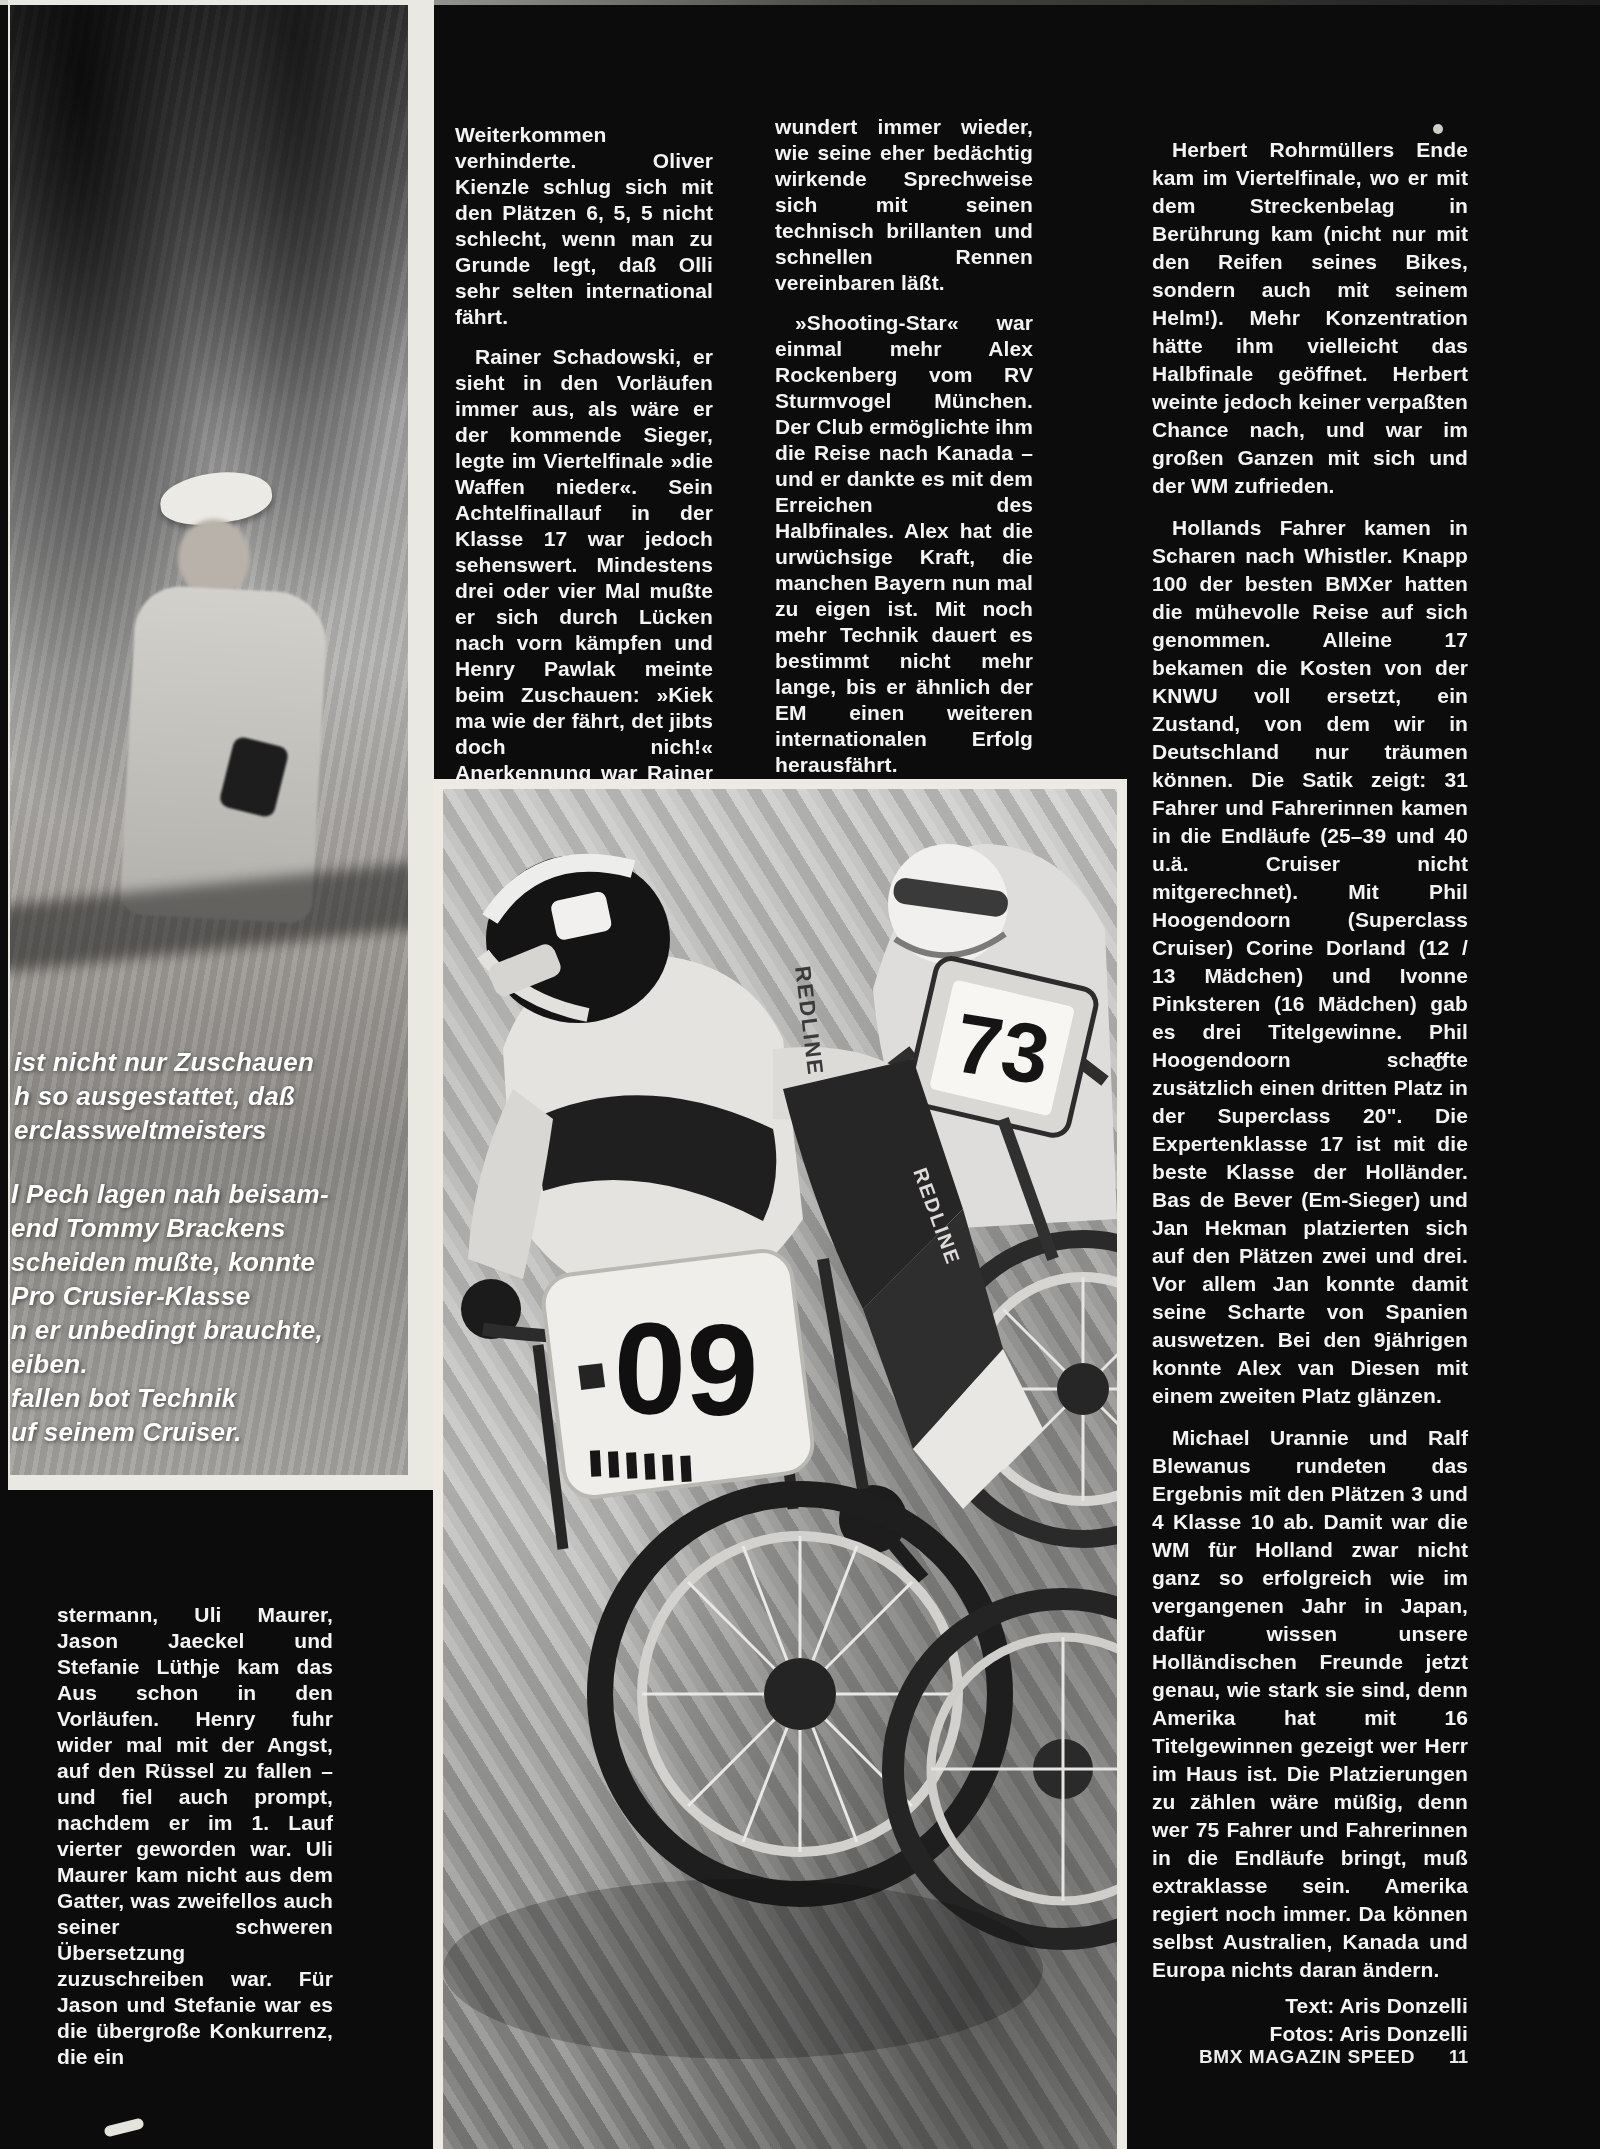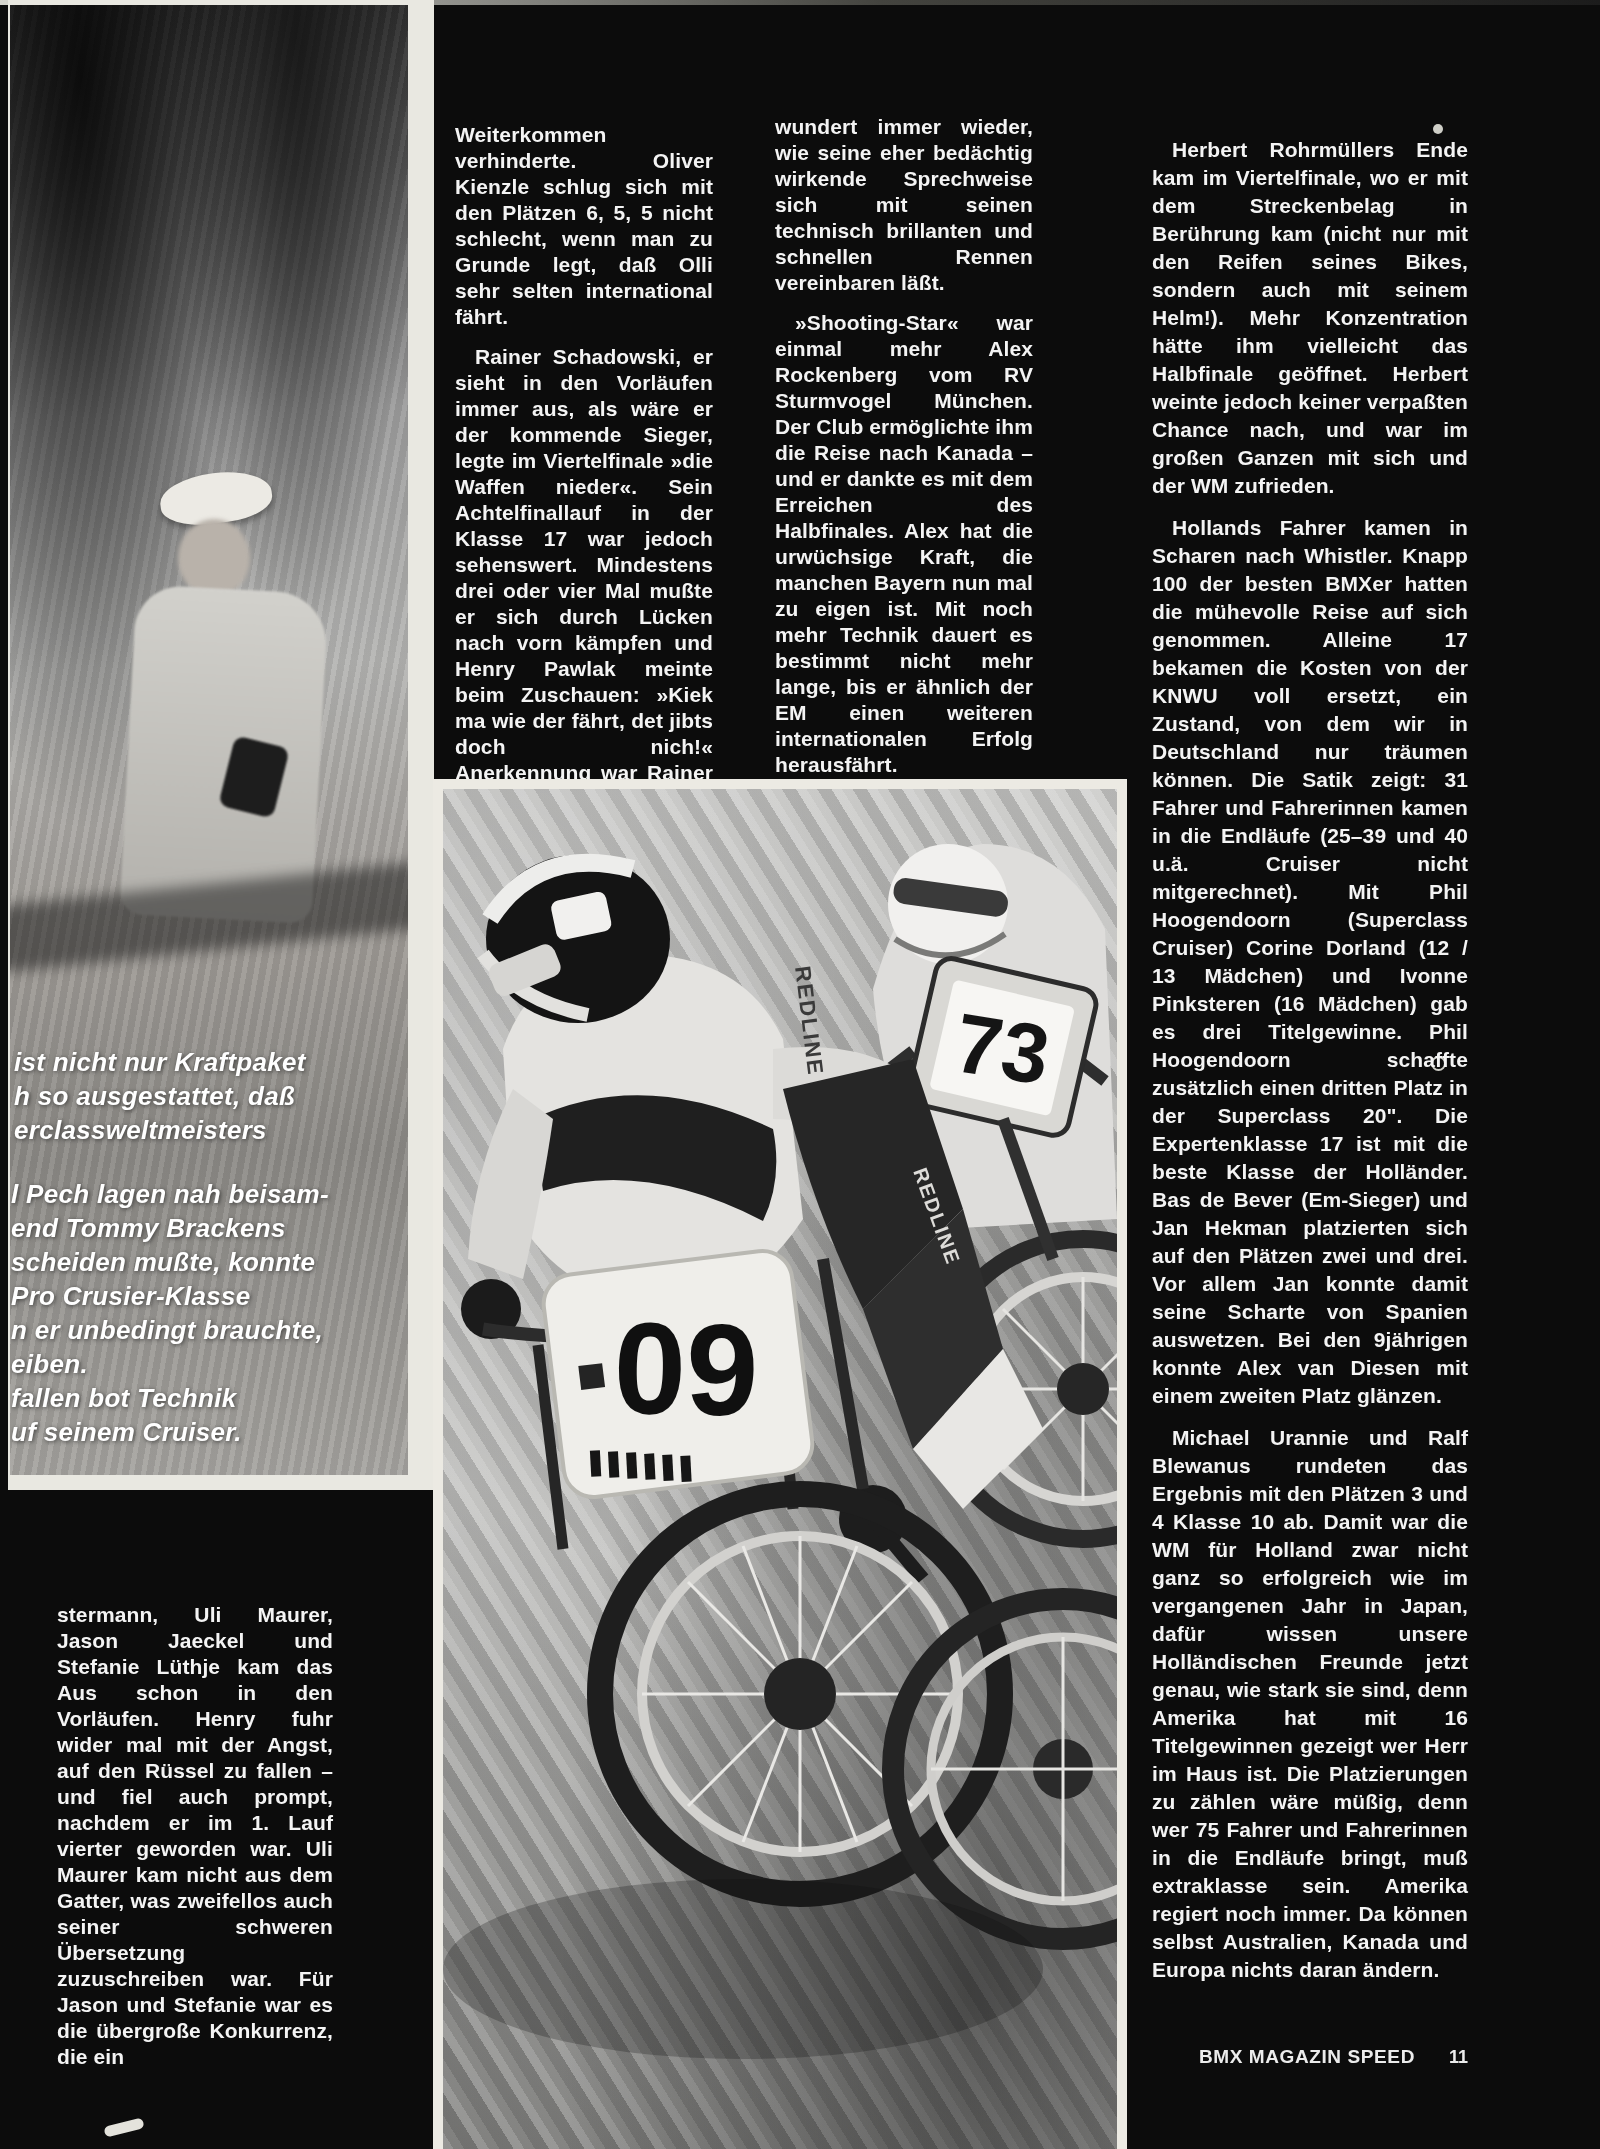--- a/index.html
+++ b/index.html
@@ -77,21 +77,21 @@
   <div class="speck-ring"></div>
 
   <div class="photo-left-frame">
     <div class="photo-left">
       <div class="lp-cap"></div>
       <div class="lp-face"></div>
       <div class="lp-torso"></div>
       <div class="lp-camera"></div>
       <div class="lp-streak"></div>
       <div class="caption caption-1">
-        <div>ist nicht nur Kraftpaket</div>
+        <div>ist nicht nur Zuschauen</div>
         <div>h so ausgestattet, daß</div>
         <div>erclassweltmeisters</div>
       </div>
       <div class="caption caption-2">
         <div>l Pech lagen nah beisam-</div>
         <div>end Tommy Brackens</div>
         <div>scheiden mußte, konnte</div>
         <div>Pro Crusier-Klasse</div>
         <div>n er unbedingt brauchte,</div>
         <div>eiben.</div>
@@ -108,20 +108,24 @@
 
   <div class="col col-2">
     <p>wundert immer wieder, wie seine eher bedächtig wirkende Sprechweise sich mit seinen technisch brillanten und schnellen Rennen vereinbaren läßt.</p>
     <p class="indent">»Shooting-Star« war einmal mehr Alex Rockenberg vom RV Sturmvogel München. Der Club ermöglichte ihm die Reise nach Kanada – und er dankte es mit dem Erreichen des Halbfinales. Alex hat die urwüchsige Kraft, die manchen Bayern nun mal zu eigen ist. Mit noch mehr Technik dauert es bestimmt nicht mehr lange, bis er ähnlich der EM einen weiteren internationalen Erfolg herausfährt.</p>
   </div>
 
   <div class="col col-3">
     <p class="indent">Herbert Rohrmüllers Ende kam im Viertelfinale, wo er mit dem Streckenbelag in Berührung kam (nicht nur mit den Reifen seines Bikes, sondern auch mit seinem Helm!). Mehr Konzentration hätte ihm vielleicht das Halbfinale geöffnet. Herbert weinte jedoch keiner verpaßten Chance nach, und war im großen Ganzen mit sich und der WM zufrieden.</p>
     <p class="indent">Hollands Fahrer kamen in Scharen nach Whistler. Knapp 100 der besten BMXer hatten die mühevolle Reise auf sich genommen. Alleine 17 bekamen die Kosten von der KNWU voll ersetzt, ein Zustand, von dem wir in Deutschland nur träumen können. Die Satik zeigt: 31 Fahrer und Fahrerinnen kamen in die Endläufe (25–39 und 40 u.ä. Cruiser nicht mitgerechnet). Mit Phil Hoogendoorn (Superclass Cruiser) Corine Dorland (12 / 13 Mädchen) und Ivonne Pinksteren (16 Mädchen) gab es drei Titelgewinne. Phil Hoogendoorn schaffte zusätzlich einen dritten Platz in der Superclass 20". Die Expertenklasse 17 ist mit die beste Klasse der Holländer. Bas de Bever (Em-Sieger) und Jan Hekman platzierten sich auf den Plätzen zwei und drei. Vor allem Jan konnte damit seine Scharte von Spanien auswetzen. Bei den 9jährigen konnte Alex van Diesen mit einem zweiten Platz glänzen.</p>
     <p class="indent">Michael Urannie und Ralf Blewanus rundeten das Ergebnis mit den Plätzen 3 und 4 Klasse 10 ab. Damit war die WM für Holland zwar nicht ganz so erfolgreich wie im vergangenen Jahr in Japan, dafür wissen unsere Holländischen Freunde jetzt genau, wie stark sie sind, denn Amerika hat mit 16 Titelgewinnen gezeigt wer Herr im Haus ist. Die Platzierungen zu zählen wäre müßig, denn wer 75 Fahrer und Fahrerinnen in die Endläufe bringt, muß extraklasse sein. Amerika regiert noch immer. Da können selbst Australien, Kanada und Europa nichts daran ändern.</p>
+    <div class="credits">
+      <div>Text: Aris Donzelli</div>
+      <div>Fotos: Aris Donzelli</div>
+    </div>
   </div>
 
   <div class="col col-bl">
     <p>stermann, Uli Maurer, Jason Jaeckel und Stefanie Lüthje kam das Aus schon in den Vorläufen. Henry fuhr wider mal mit der Angst, auf den Rüssel zu fallen – und fiel auch prompt, nachdem er im 1. Lauf vierter geworden war. Uli Maurer kam nicht aus dem Gatter, was zweifellos auch seiner schweren Übersetzung zuzuschreiben war. Für Jason und Stefanie war es die übergroße Konkurrenz, die ein</p>
   </div>
 
   <div class="photo-center-frame">
     <div class="photo-center">
       <svg width="674" height="1360" viewBox="0 0 674 1360">
 

